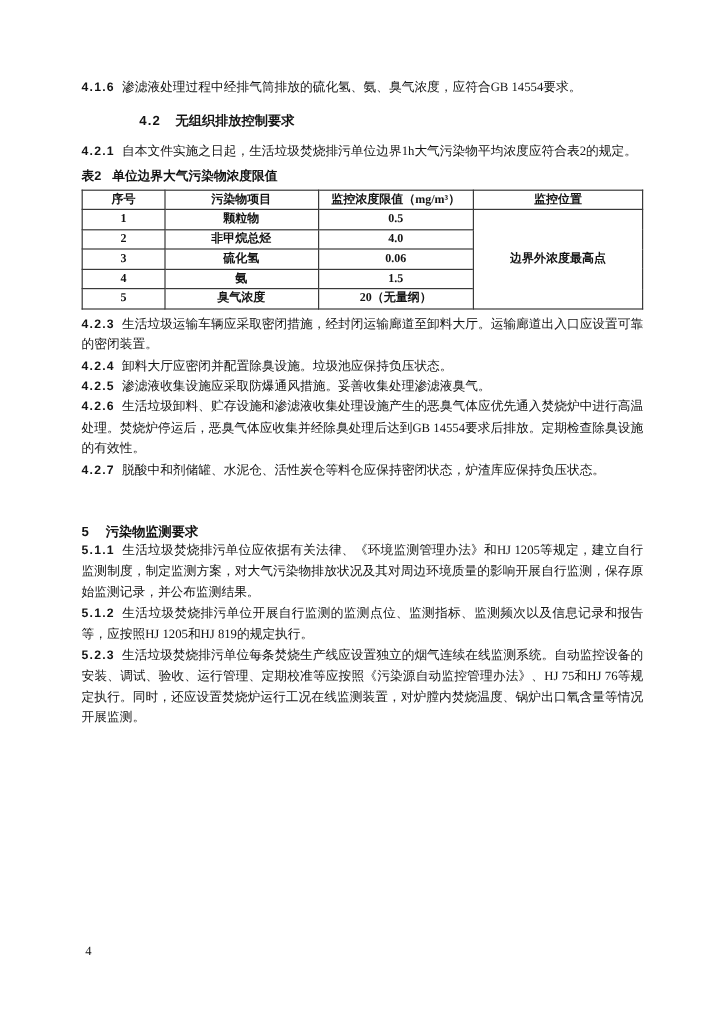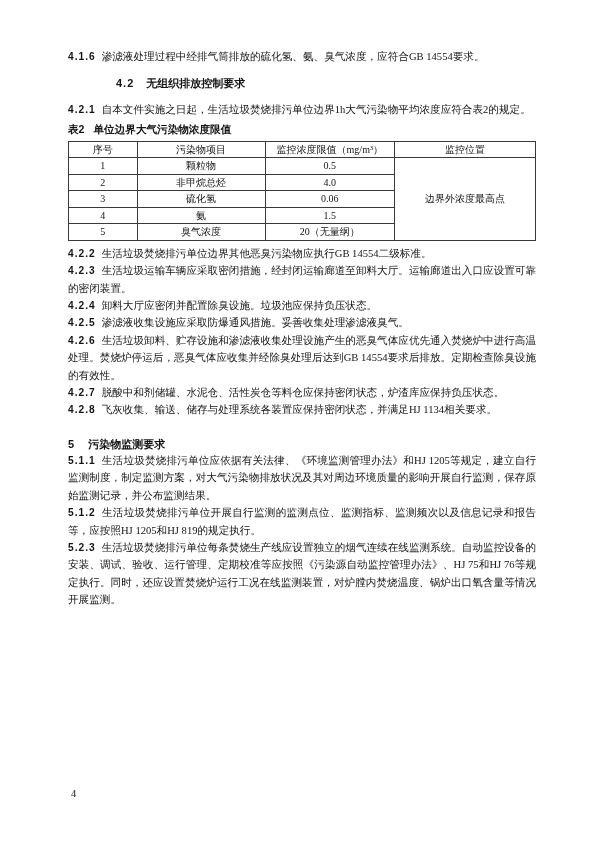--- a/index.html
+++ b/index.html
@@ -12,21 +12,21 @@
   .page {
     position: relative;
     width: 600px;
     height: 848px;
     background: #ffffff;
     overflow: hidden;
   }
   .content {
     position: absolute;
     left: 68px;
-    top: 48px;
+    top: 65px;
     width: 468px;
   }
   p.clause {
     font-size: 10.6px;
     line-height: 17.4px;
     text-align: justify;
     text-justify: inter-ideograph;
   }
   .cnum {
     font-family: "Liberation Sans", "DejaVu Sans", sans-serif;
@@ -40,40 +40,40 @@
     font-family: "Liberation Sans", "DejaVu Sans", sans-serif;
     font-weight: bold;
     font-size: 11px;
     margin: 11px 0 10px 0;
   }
   .subhead .hnum { margin-right: 12px; letter-spacing: 1px; margin-left: 48px; }
   .chapter {
     font-family: "Liberation Sans", "DejaVu Sans", sans-serif;
     font-weight: bold;
     font-size: 11px;
-    margin: 18px 0 0 0;
+    margin: 35px 0 0 0;
   }
   .chapter .hnum { margin-right: 14px; }
   .tbl-caption {
     text-align: left;
     font-family: "Liberation Sans", "DejaVu Sans", sans-serif;
     font-weight: bold;
     font-size: 10.6px;
     margin: 4px 0 4px 0;
   }
   .tbl-caption .cap-label { margin-right: 9px; }
   table.limits {
     width: 100%;
     border-collapse: collapse;
     table-layout: fixed;
     margin-bottom: 4px;
   }
   table.limits th, table.limits td {
     border: 1px solid #3a3a3a;
-    font-weight: normal;
+    font-weight: bold;
     font-size: 10px;
     line-height: 11.5px;
     text-align: center;
     vertical-align: middle;
     padding: 2px 3px;
     height: 15.5px;
     font-family: "Liberation Serif", "DejaVu Serif", serif;
   }
   .col-no   { width: 14.7%; }
   .col-item { width: 27.4%; }
@@ -139,27 +139,25 @@
           <td>1.5</td>
         </tr>
         <tr>
           <td>5</td>
           <td>臭气浓度</td>
           <td>20（无量纲）</td>
         </tr>
       </tbody>
     </table>
 
-    <p class="clause"><span class="cnum">4.2.2</span><span class="ctext">生活垃圾焚烧排污单位边界其他恶臭污染物应执行GB 14554二级标准。</span></p>
     <p class="clause"><span class="cnum">4.2.3</span><span class="ctext">生活垃圾运输车辆应采取密闭措施，经封闭运输廊道至卸料大厅。运输廊道出入口应设置可靠的密闭装置。</span></p>
     <p class="clause"><span class="cnum">4.2.4</span><span class="ctext">卸料大厅应密闭并配置除臭设施。垃圾池应保持负压状态。</span></p>
     <p class="clause"><span class="cnum">4.2.5</span><span class="ctext">渗滤液收集设施应采取防爆通风措施。妥善收集处理渗滤液臭气。</span></p>
     <p class="clause"><span class="cnum">4.2.6</span><span class="ctext">生活垃圾卸料、贮存设施和渗滤液收集处理设施产生的恶臭气体应优先通入焚烧炉中进行高温处理。焚烧炉停运后，恶臭气体应收集并经除臭处理后达到GB 14554要求后排放。定期检查除臭设施的有效性。</span></p>
     <p class="clause"><span class="cnum">4.2.7</span><span class="ctext">脱酸中和剂储罐、水泥仓、活性炭仓等料仓应保持密闭状态，炉渣库应保持负压状态。</span></p>
-    <p class="clause"><span class="cnum">4.2.8</span><span class="ctext">飞灰收集、输送、储存与处理系统各装置应保持密闭状态，并满足HJ 1134相关要求。</span></p>
 
     <div class="chapter"><span class="hnum">5</span><span>污染物监测要求</span></div>
 
 
     <p class="clause"><span class="cnum">5.1.1</span><span class="ctext">生活垃圾焚烧排污单位应依据有关法律、《环境监测管理办法》和HJ 1205等规定，建立自行监测制度，制定监测方案，对大气污染物排放状况及其对周边环境质量的影响开展自行监测，保存原始监测记录，并公布监测结果。</span></p>
     <p class="clause"><span class="cnum">5.1.2</span><span class="ctext">生活垃圾焚烧排污单位开展自行监测的监测点位、监测指标、监测频次以及信息记录和报告等，应按照HJ 1205和HJ 819的规定执行。</span></p>
 
 
     <p class="clause"><span class="cnum">5.2.3</span><span class="ctext">生活垃圾焚烧排污单位每条焚烧生产线应设置独立的烟气连续在线监测系统。自动监控设备的安装、调试、验收、运行管理、定期校准等应按照《污染源自动监控管理办法》、HJ 75和HJ 76等规定执行。同时，还应设置焚烧炉运行工况在线监测装置，对炉膛内焚烧温度、锅炉出口氧含量等情况开展监测。</span></p>
 

